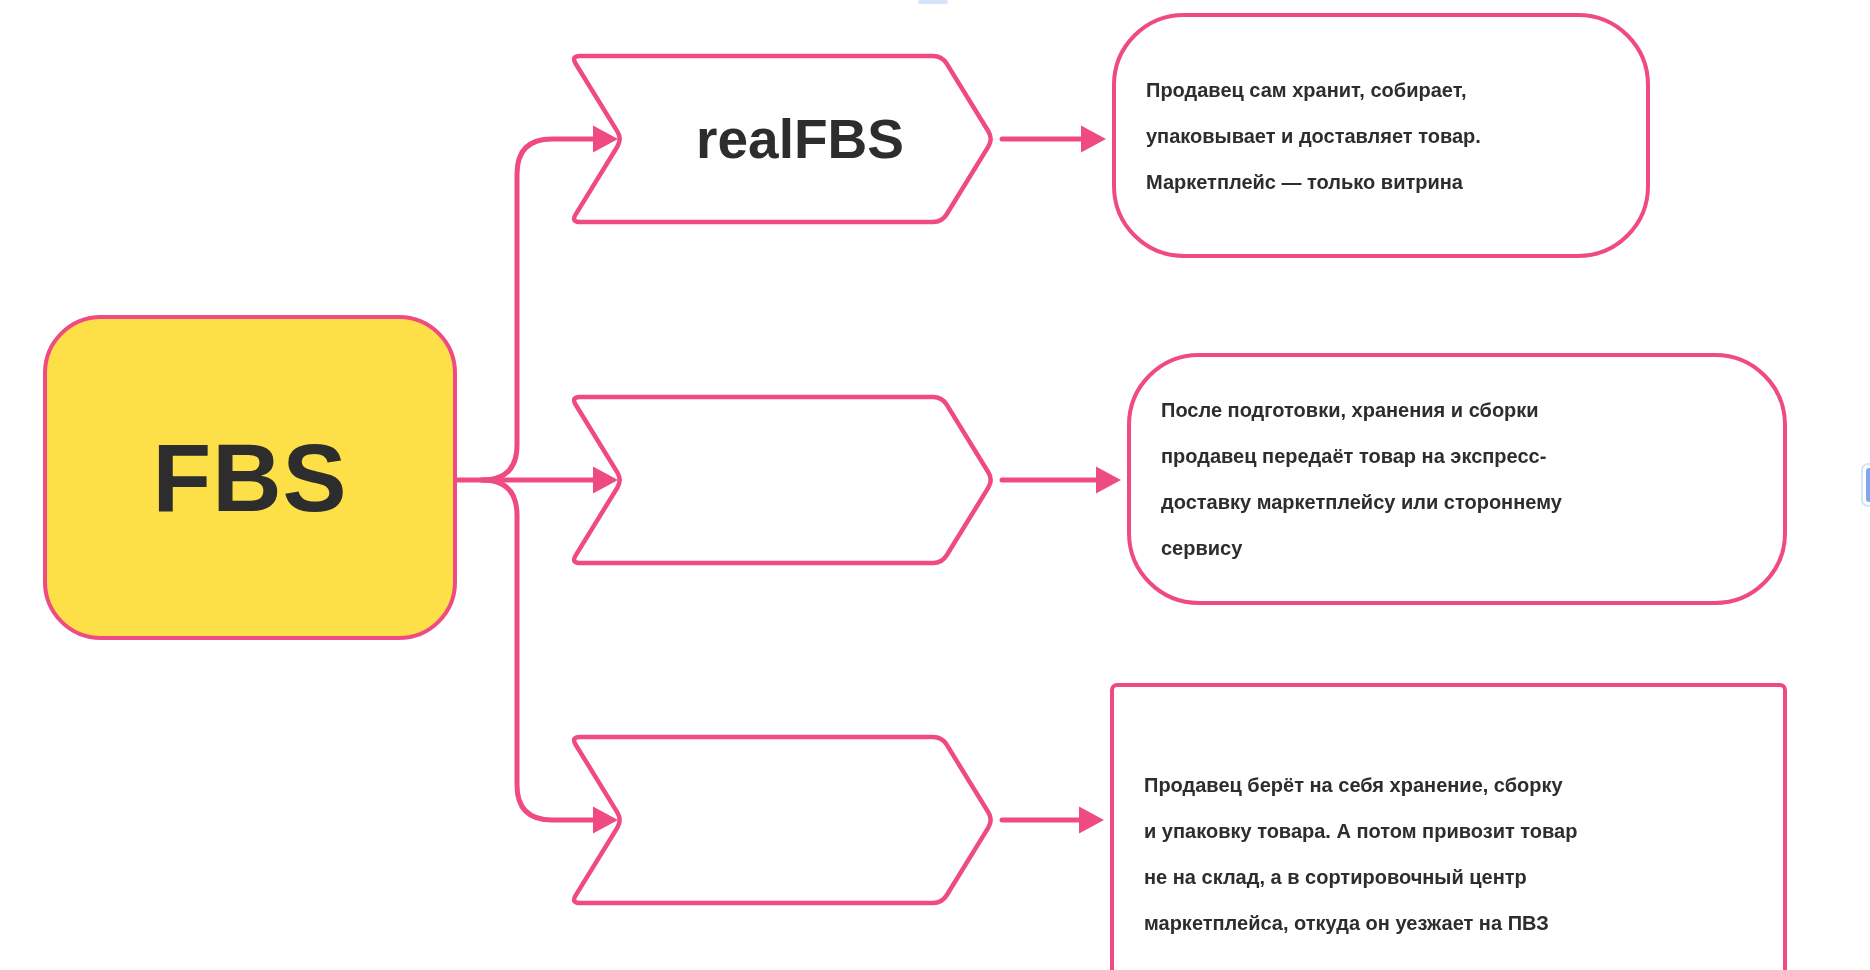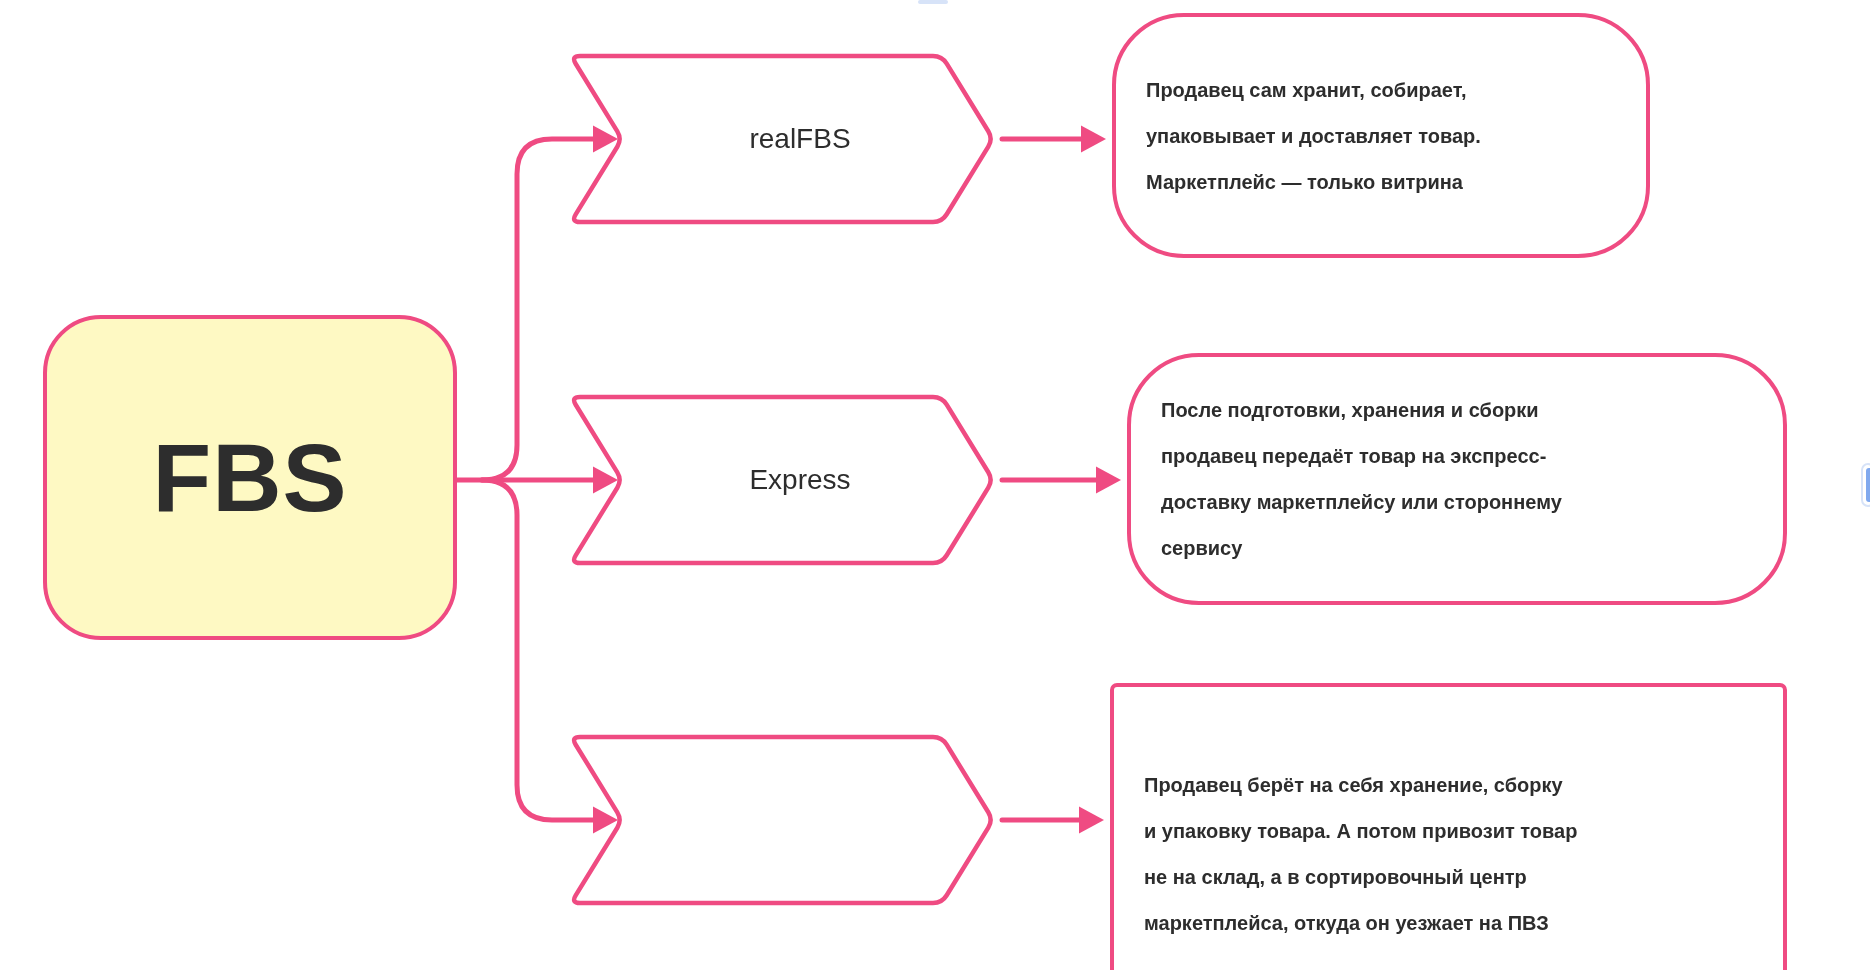--- a/index.html
+++ b/index.html
@@ -9,35 +9,35 @@
     --artifact-blue-light:#D7E3F8;
   }
   html,body{margin:0;padding:0;background:#fff;}
   .canvas{
     position:relative;width:1870px;height:970px;background:#ffffff;
     overflow:hidden;font-family:"Liberation Sans", sans-serif;color:var(--text);
   }
   .abs{position:absolute;}
   .root-node{
     left:43px;top:315px;width:414px;height:325px;
-    border:4px solid var(--accent);border-radius:58px;background:#fef9c3;
+    border:4px solid var(--accent);border-radius:58px;background:#fde047;
     display:flex;align-items:center;justify-content:center;box-sizing:border-box;
   }
   .root-label{
     font-size:96px;font-weight:bold;letter-spacing:1px;color:var(--text);
   }
   .connector-svg{left:0;top:0;width:1870px;height:970px;}
   .connector-svg path{fill:none;stroke:var(--accent);stroke-width:5;stroke-linecap:round;}
   .connector-svg polygon{fill:var(--accent);stroke:none;}
   .chevron-svg{width:428px;height:172px;}
   .chevron-svg path{fill:#ffffff;stroke:var(--accent);stroke-width:4.5;stroke-linejoin:round;}
   .chevron-label{
     width:422px;height:166px;display:flex;align-items:center;justify-content:center;
     padding-left:36px;box-sizing:border-box;
-    font-size:28px;font-weight:normal;color:var(--text);
+    font-size:55px;font-weight:bold;color:var(--text);
   }
   .desc-box{
     border:4px solid var(--accent);border-radius:72px;background:#fff;
     box-sizing:border-box;display:flex;flex-direction:column;justify-content:center;
     padding-left:30px;padding-right:10px;
   }
   .desc-text{
     font-size:20px;line-height:46px;font-weight:bold;color:var(--text);
     white-space:pre-line;
   }
@@ -84,21 +84,20 @@
   </div>
 
   <svg class="abs chevron-svg" style="left:568px;top:53px;" viewBox="-3 -3 428 172" xmlns="http://www.w3.org/2000/svg">
     <path d="M 9,0 L 362,0 Q 371,0 375.7,7.7 L 417.3,75.3 Q 422,83 417.3,90.7 L 375.7,158.3 Q 371,166 362,166 L 9,166 Q 0,166 4.7,158.3 L 46.3,90.7 Q 51,83 46.3,75.3 L 4.7,7.7 Q 0,0 9,0 Z"></path>
   </svg>
   <div class="abs chevron-label" style="left:571px;top:56px;">realFBS</div>
 
   <svg class="abs chevron-svg" style="left:568px;top:394px;" viewBox="-3 -3 428 172" xmlns="http://www.w3.org/2000/svg">
     <path d="M 9,0 L 362,0 Q 371,0 375.7,7.7 L 417.3,75.3 Q 422,83 417.3,90.7 L 375.7,158.3 Q 371,166 362,166 L 9,166 Q 0,166 4.7,158.3 L 46.3,90.7 Q 51,83 46.3,75.3 L 4.7,7.7 Q 0,0 9,0 Z"></path>
   </svg>
-  <div class="abs chevron-label" style="left:571px;top:397px;">Express</div>
 
   <svg class="abs chevron-svg" style="left:568px;top:734px;" viewBox="-3 -3 428 172" xmlns="http://www.w3.org/2000/svg">
     <path d="M 9,0 L 362,0 Q 371,0 375.7,7.7 L 417.3,75.3 Q 422,83 417.3,90.7 L 375.7,158.3 Q 371,166 362,166 L 9,166 Q 0,166 4.7,158.3 L 46.3,90.7 Q 51,83 46.3,75.3 L 4.7,7.7 Q 0,0 9,0 Z"></path>
   </svg>
 
   <div class="abs desc-box" style="left:1112px;top:13px;width:538px;height:245px;">
     <div class="desc-text">Продавец  сам хранит, собирает,
 упаковывает и доставляет товар.
 Маркетплейс — только витрина</div>
   </div>

